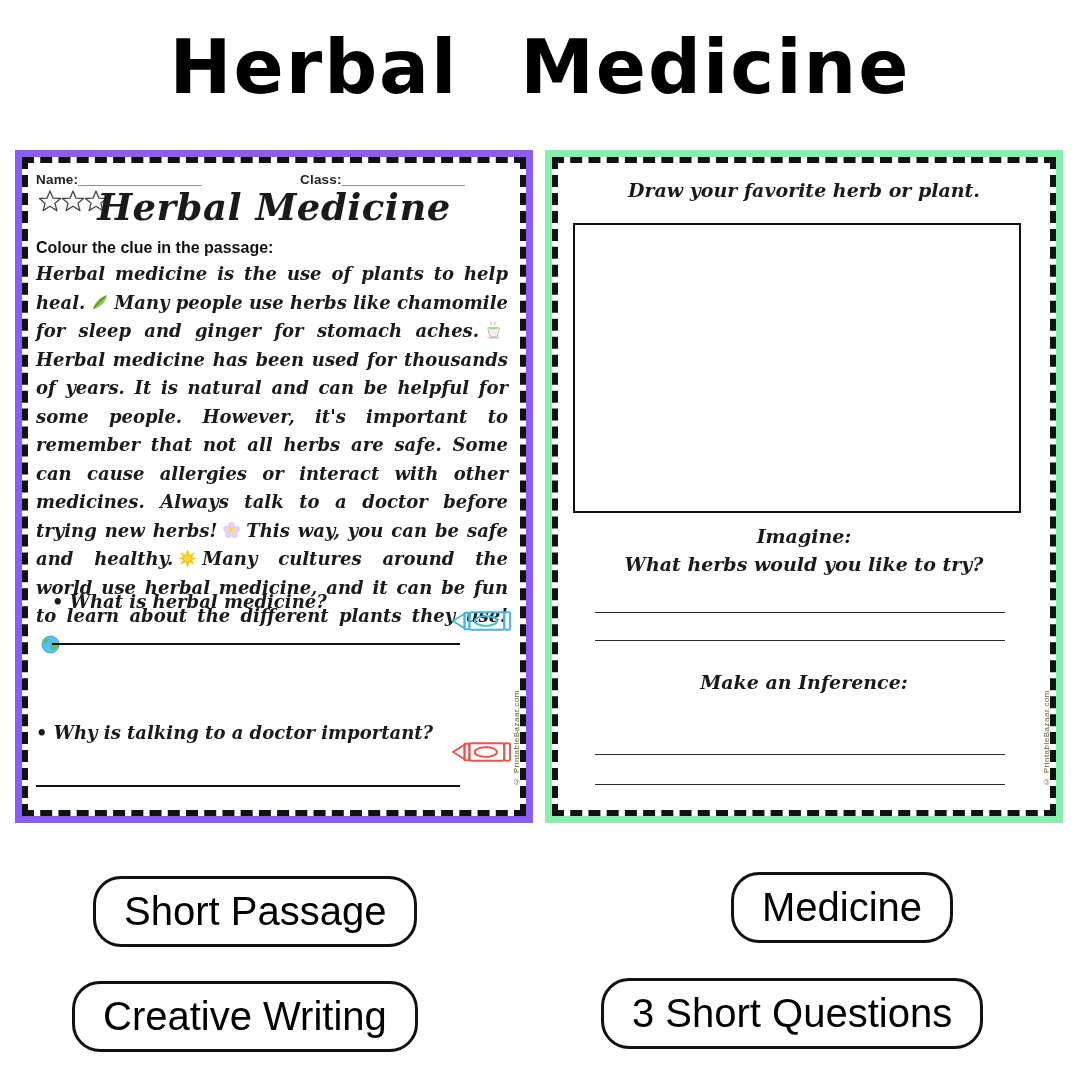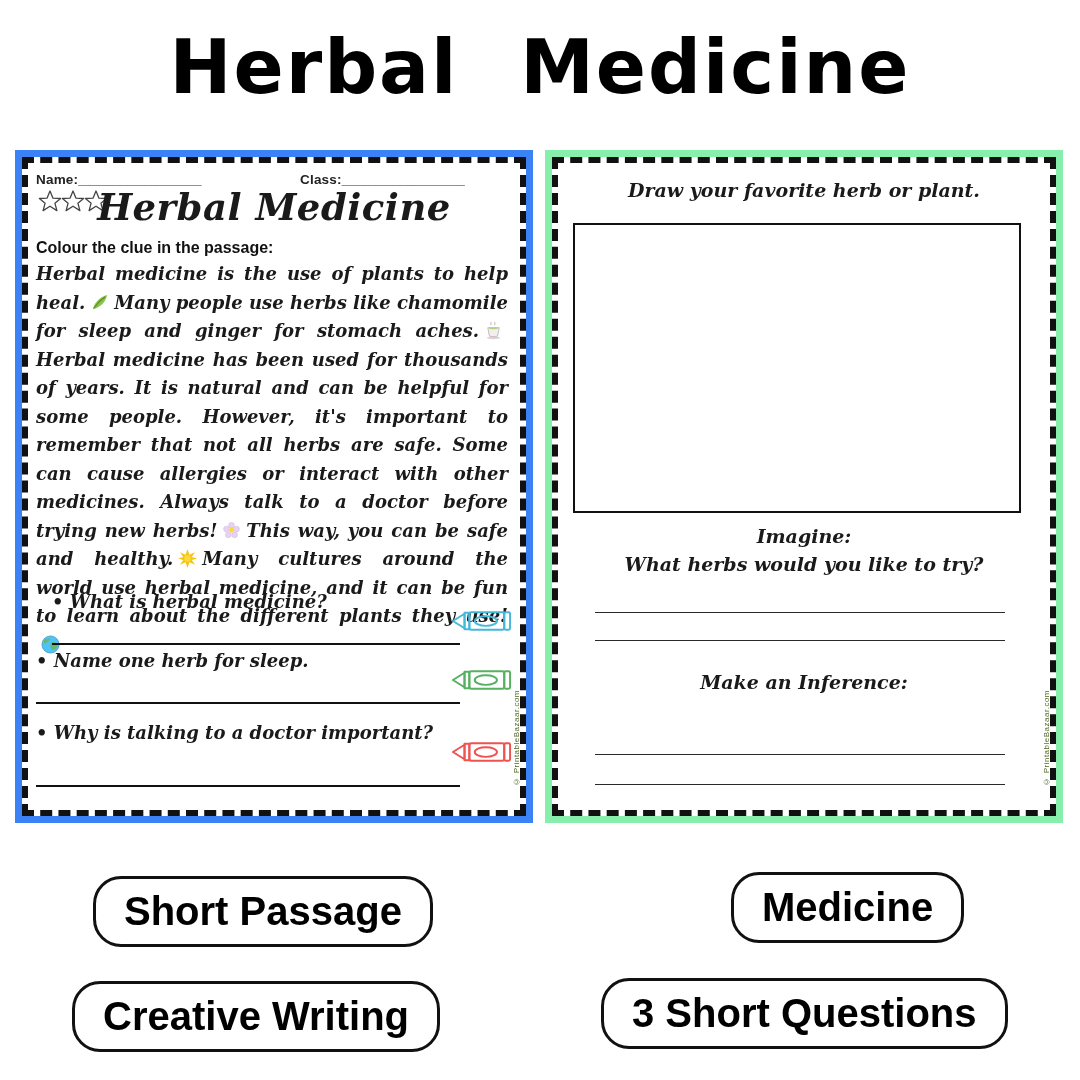--- a/index.html
+++ b/index.html
@@ -59,37 +59,37 @@
   .watermark {
     position:absolute; right:-1px; bottom:24px;
     writing-mode:vertical-rl; transform:rotate(180deg);
     font-size:8px; color:#4e691e; letter-spacing:.5px;
   }
 
   
   .tag {
     position:absolute; display:inline-block;
     border:3px solid #111; border-radius:28px;
-    font-size:40px; font-weight:700; color:#000;
+    font-size:40px; font-weight:400; color:#000;
     padding:10px 28px; background:#fff; white-space:nowrap;
   }
   .tag-short-passage   { left:93px;  top:876px; }
   .tag-drawing         { left:456px; top:876px; }
   .tag-inference       { left:731px; top:872px; }
   .tag-creative        { left:72px;  top:981px; }
   .tag-questions       { left:601px; top:978px; }
 </style>
 </head>
 <body>
 
 <div class="canvas">
 
   <h1 class="main-title">Herbal Medicine</h1>
 
-  <div class="sheet sheet-left" style="background-color: #3b82f6;">
+  <div class="sheet sheet-left" style="background-color: #8b5cf6;">
     <div class="paper">
 
       <div class="name-row">
         <span>Name:</span><span>________________</span>
       </div>
       <div class="class-row">
         <span>Class:</span><span>________________</span>
       </div>
 
       <div class="stars">
@@ -139,33 +139,20 @@
               <path d="M3 13 L15 5.5 L15 20.5 Z"></path>
               <rect x="15" y="4.5" width="5" height="17"></rect>
               <rect x="20" y="4" width="36" height="18" rx="2"></rect>
               <ellipse cx="37" cy="13" rx="11.5" ry="5"></ellipse>
               <rect x="56" y="4" width="6" height="18" rx="1.5"></rect>
             </svg>
         </span>
         <div class="answer-line"></div>
       </div>
 
-      <div class="q q2">
-        <div class="q-text script">•  Name one herb for sleep.</div>
-        <span class="crayon" style="color: rgb(85, 176, 96);">
-          <svg viewBox="0 0 64 26" fill="none" stroke="currentColor" stroke-width="2" stroke-linejoin="round">
-              <path d="M3 13 L15 5.5 L15 20.5 Z"></path>
-              <rect x="15" y="4.5" width="5" height="17"></rect>
-              <rect x="20" y="4" width="36" height="18" rx="2"></rect>
-              <ellipse cx="37" cy="13" rx="11.5" ry="5"></ellipse>
-              <rect x="56" y="4" width="6" height="18" rx="1.5"></rect>
-            </svg>
-        </span>
-        <div class="answer-line"></div>
-      </div>
 
       <div class="q q3">
         <div class="q-text script">•  Why is talking to a doctor important?</div>
         <span class="crayon" style="color: rgb(239, 83, 80);">
           <svg viewBox="0 0 64 26" fill="none" stroke="currentColor" stroke-width="2" stroke-linejoin="round">
               <path d="M3 13 L15 5.5 L15 20.5 Z"></path>
               <rect x="15" y="4.5" width="5" height="17"></rect>
               <rect x="20" y="4" width="36" height="18" rx="2"></rect>
               <ellipse cx="37" cy="13" rx="11.5" ry="5"></ellipse>
               <rect x="56" y="4" width="6" height="18" rx="1.5"></rect>

